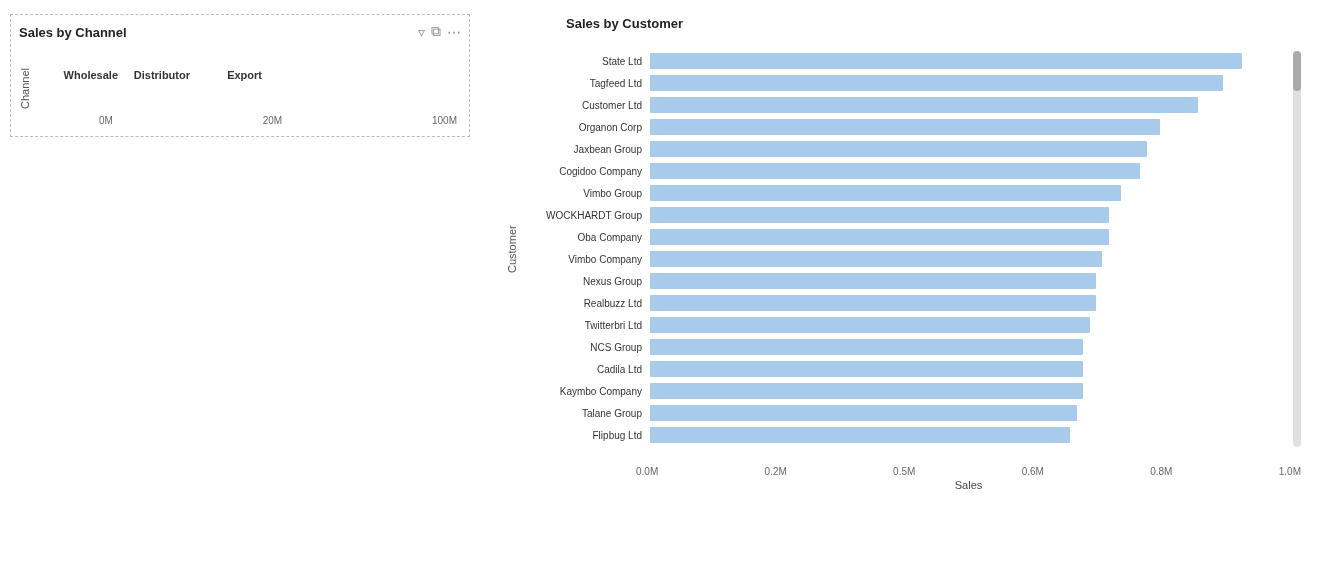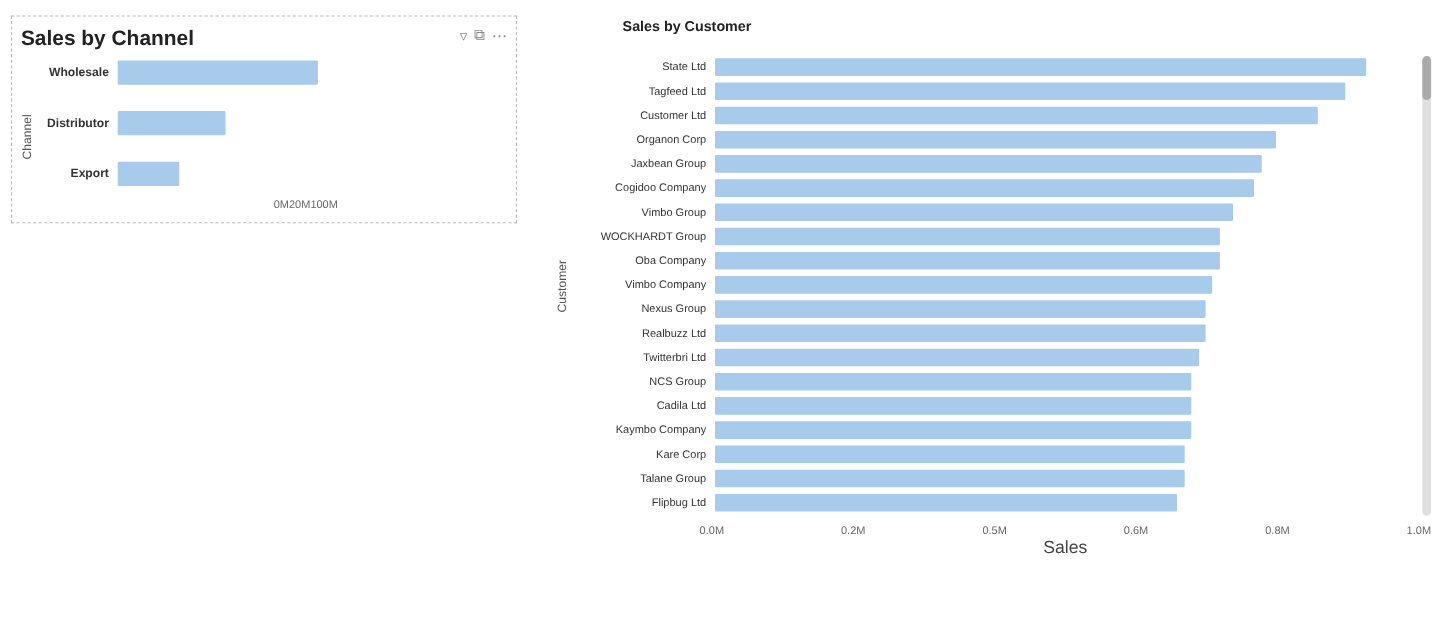--- a/index.html
+++ b/index.html
@@ -18,21 +18,21 @@
     
     .left-chart {
       border: 1px dashed #bbb;
       padding: 10px 12px 10px 8px;
       width: 460px;
       min-width: 460px;
       position: relative;
       margin-top: 4px;
     }
     .chart-title {
-      font-size: 19px;
+      font-size: 13px;
       font-weight: 600;
       color: #222;
       margin-bottom: 8px;
     }
     .chart-toolbar {
       position: absolute;
       top: 8px;
       right: 8px;
       display: flex;
       gap: 6px;
@@ -54,22 +54,23 @@
       color: #555;
       display: flex;
       align-items: center;
       justify-content: center;
       margin-right: 4px;
       padding-bottom: 20px;
     }
     .left-bars-area {
       flex: 1;
       display: flex;
-      flex-direction: column;
-      gap: 18px;
+      flex-direction: row;
+      gap: 0;
+      margin-left: 19px;
     }
     .left-bar-row {
       display: flex;
       align-items: center;
       margin-bottom: 6px;
     }
     .left-bar-label {
       width: 72px;
       text-align: right;
       font-size: 11px;
@@ -84,21 +85,21 @@
       background: transparent;
       position: relative;
     }
     .left-bar-fill {
       height: 100%;
       background: #a8caeb;
       border-radius: 1px;
     }
     .x-axis-labels {
       display: flex;
-      justify-content: center;
+      justify-content: space-between;
       margin-top: 6px;
       padding-left: 80px;
       font-size: 10px;
       color: #666;
     }
 
     
     .right-chart {
       flex: 1;
       padding: 6px 10px 10px 6px;
@@ -155,28 +156,28 @@
       position: relative;
     }
     .right-bar-fill {
       height: 100%;
       background: #a8caeb;
       border-radius: 1px;
     }
     .right-x-axis {
       display: flex;
       justify-content: space-between;
-      margin-top: 8px;
+      margin-top: 19px;
       padding-left: 130px;
       font-size: 10px;
       color: #666;
     }
     .right-x-title {
       text-align: center;
-      font-size: 16px;
+      font-size: 11px;
       color: #444;
       margin-top: 2px;
       padding-left: 130px;
     }
     .scrollbar {
       width: 8px;
       background: #e0e0e0;
       border-radius: 4px;
       margin-left: 6px;
       position: relative;
@@ -322,26 +323,20 @@
         <div class="right-bar-row">
           <div class="right-bar-label">Cadila Ltd</div>
           <div class="right-bar-track">
             <div class="right-bar-fill" style="width: 68%;"></div>
           </div>
         </div>
         <div class="right-bar-row">
           <div class="right-bar-label">Kaymbo Company</div>
           <div class="right-bar-track">
             <div class="right-bar-fill" style="width: 68%;"></div>
-          </div>
-        </div>
-        <div class="right-bar-row">
-          <div class="right-bar-label">Kare Corp</div>
-          <div class="right-bar-track">
-            <div class="right-bar-fill" style="width: 67%;"></div>
           </div>
         </div>
         <div class="right-bar-row">
           <div class="right-bar-label">Talane Group</div>
           <div class="right-bar-track">
             <div class="right-bar-fill" style="width: 67%;"></div>
           </div>
         </div>
         <div class="right-bar-row">
           <div class="right-bar-label">Flipbug Ltd</div>

